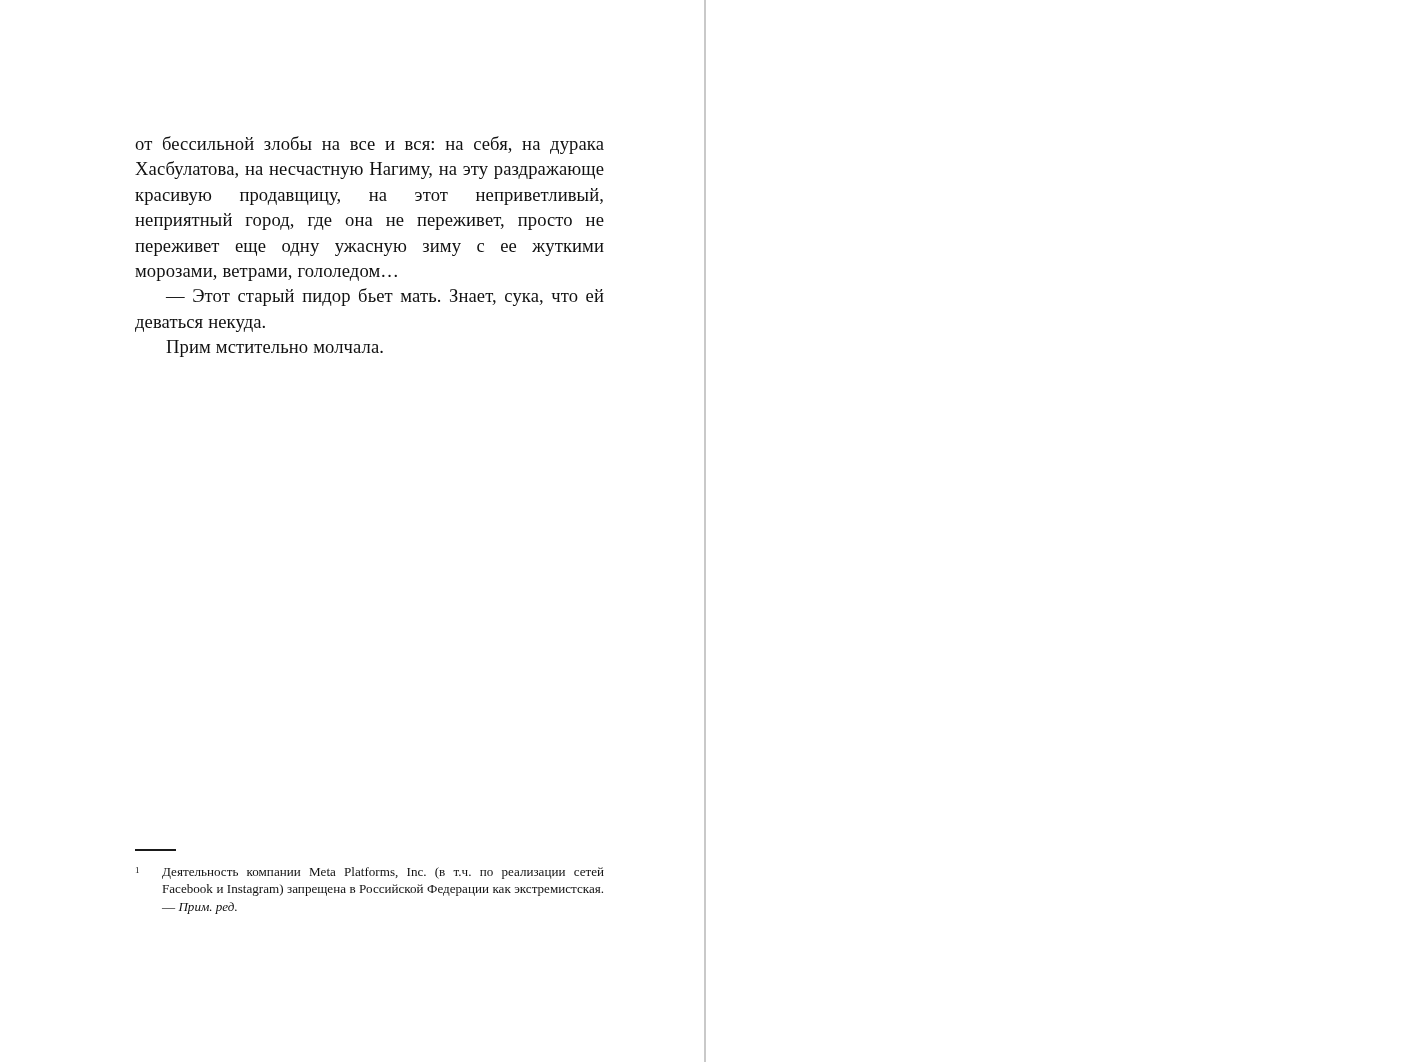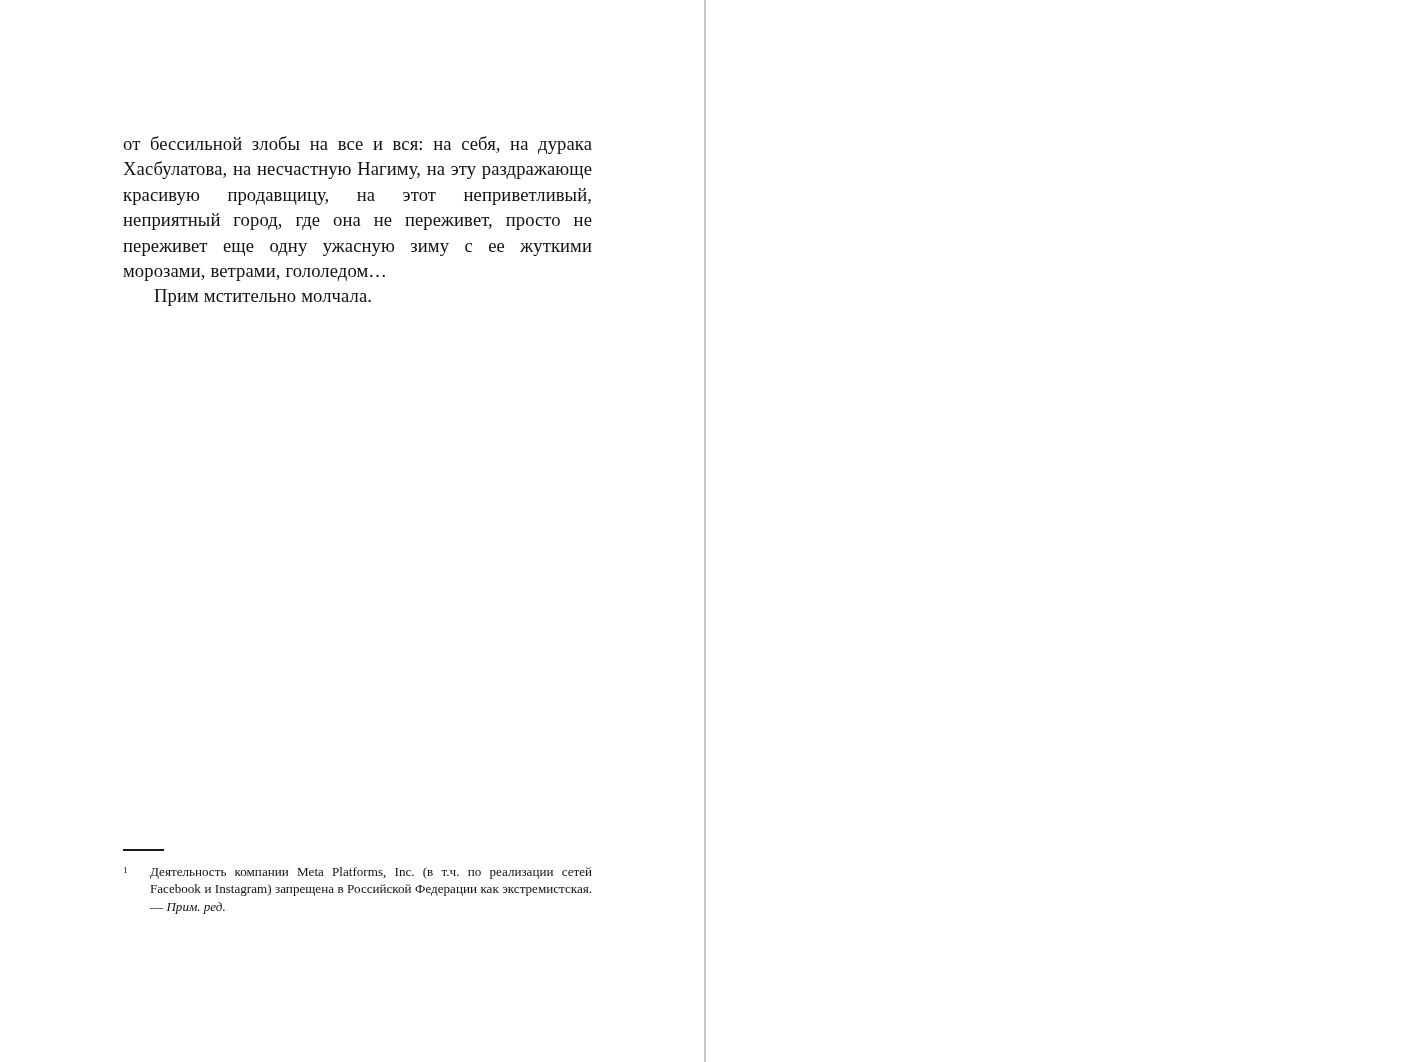--- a/index.html
+++ b/index.html
@@ -32,21 +32,21 @@
     height: 1062px;
     background: #c9c9c9;
   }
 
   .page {
     position: absolute;
     top: 0;
     height: 1062px;
     background: #ffffff;
   }
-  .page-left  { left: 4px;   width: 704px; }
+  .page-left  { left: 16px;   width: 704px; }
   .page-right { left: 706px; width: 704px; }
 
   
   .textblock {
     position: absolute;
     width: 469px;
     font-size: 18.6px;
     line-height: 25.4px;
     text-align: justify;
     text-justify: inter-word;
@@ -114,20 +114,21 @@
 </style>
 </head>
 <body>
 
 <div class="spread">
 
   <div class="page page-left">
 
     <div class="textblock left-col">
       <p>от бессильной злобы на все и вся: на себя, на дурака Хасбулатова, на несчастную Нагиму, на эту раздражающе красивую продавщицу, на этот неприветливый, неприятный город, где она не переживет, просто не переживет еще одну ужасную зиму с ее жуткими морозами, ветрами, гололедом…</p>
+      <p class="indent">—  Этот старый пидор бьет мать. Знает, сука, что ей деваться некуда.</p>
       <p class="indent">Прим мстительно молчала.</p>
     </div>
 
     <div class="footnote-area">
       <div class="footnote-rule"></div>
       <div class="footnote">
         <span class="footnote-marker">1</span>
         <span class="footnote-text"><span>Деятельность компании Meta Platforms, Inc. (в т.ч. по реализации сетей Facebook и Instagram) запрещена в Российской Федерации как экстремистская. — </span><i>Прим. ред.</i><span></span></span>
       </div>
     </div>

